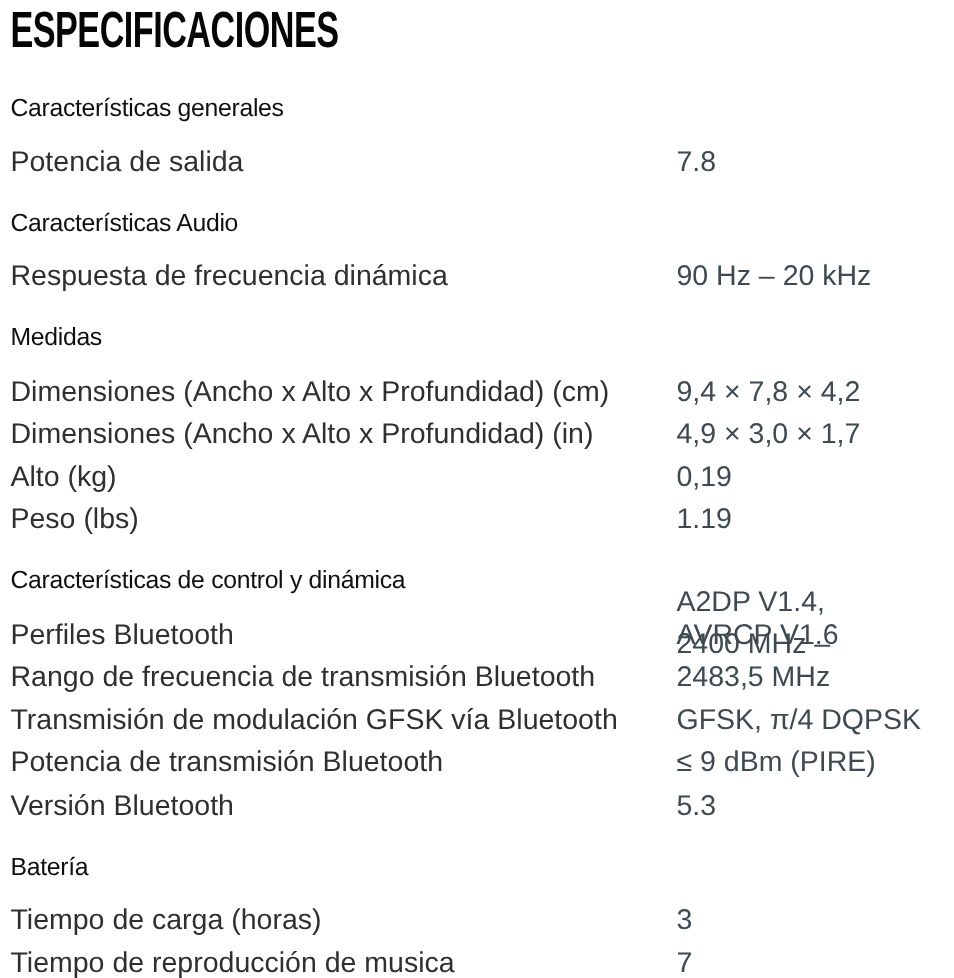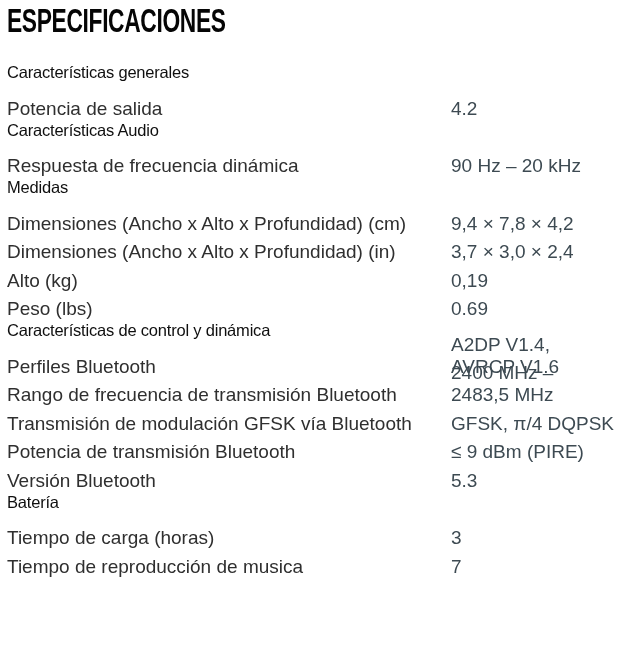--- a/index.html
+++ b/index.html
@@ -16,21 +16,21 @@
     margin: 0;
     font-size: 34px;
     line-height: 36px;
     font-weight: 700;
     color: #050505;
     letter-spacing: -0.5px;
     transform: scaleX(0.67);
     transform-origin: left center;
     white-space: nowrap;
   }
-  .section { }
+  .section { margin-top: 19px; }
   .section:first-of-type { margin-top: 24px; }
   .section-title {
     font-size: 16.5px;
     line-height: 20px;
     font-weight: 400;
     color: #0f0f0f;
     letter-spacing: -0.2px;
   }
   .rows { margin-top: 9px; }
   .spec-row {
@@ -51,21 +51,21 @@
 <body>
 
 <div class="page">
   <h1 class="page-title">ESPECIFICACIONES</h1>
   <div id="sections">
       <div class="section">
         <div class="section-title">Características generales</div>
         <div class="rows">
           <div class="spec-row">
             <span class="spec-label">Potencia de salida</span>
-            <span class="spec-value">4.2</span>
+            <span class="spec-value">7.8</span>
           </div>
         </div>
       </div>
       <div class="section">
         <div class="section-title">Características Audio</div>
         <div class="rows">
           <div class="spec-row">
             <span class="spec-label">Respuesta de frecuencia dinámica</span>
             <span class="spec-value">90 Hz – 20 kHz</span>
           </div>
@@ -73,29 +73,29 @@
       </div>
       <div class="section">
         <div class="section-title">Medidas</div>
         <div class="rows">
           <div class="spec-row">
             <span class="spec-label">Dimensiones (Ancho x Alto x Profundidad) (cm)</span>
             <span class="spec-value">9,4 × 7,8 × 4,2</span>
           </div>
           <div class="spec-row">
             <span class="spec-label">Dimensiones (Ancho x Alto x Profundidad) (in)</span>
-            <span class="spec-value">3,7 × 3,0 × 2,4</span>
+            <span class="spec-value">4,9 × 3,0 × 1,7</span>
           </div>
           <div class="spec-row">
             <span class="spec-label">Alto (kg)</span>
             <span class="spec-value">0,19</span>
           </div>
           <div class="spec-row">
             <span class="spec-label">Peso (lbs)</span>
-            <span class="spec-value">0.69</span>
+            <span class="spec-value">1.19</span>
           </div>
         </div>
       </div>
       <div class="section">
         <div class="section-title">Características de control y dinámica</div>
         <div class="rows">
           <div class="spec-row">
             <span class="spec-label">Perfiles Bluetooth</span>
             <span class="spec-value">A2DP V1.4, AVRCP V1.6</span>
           </div>

